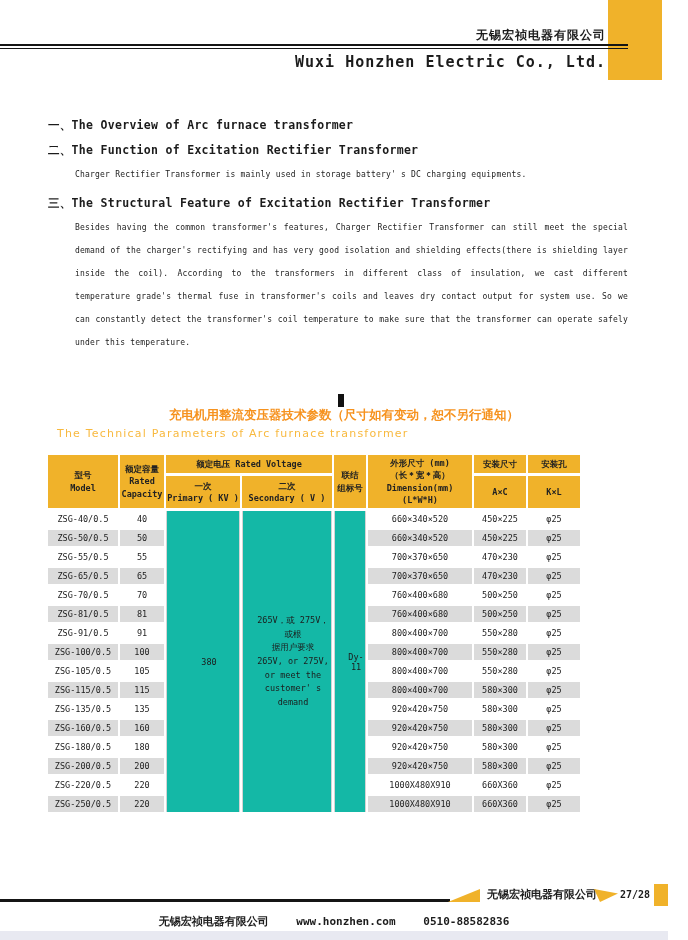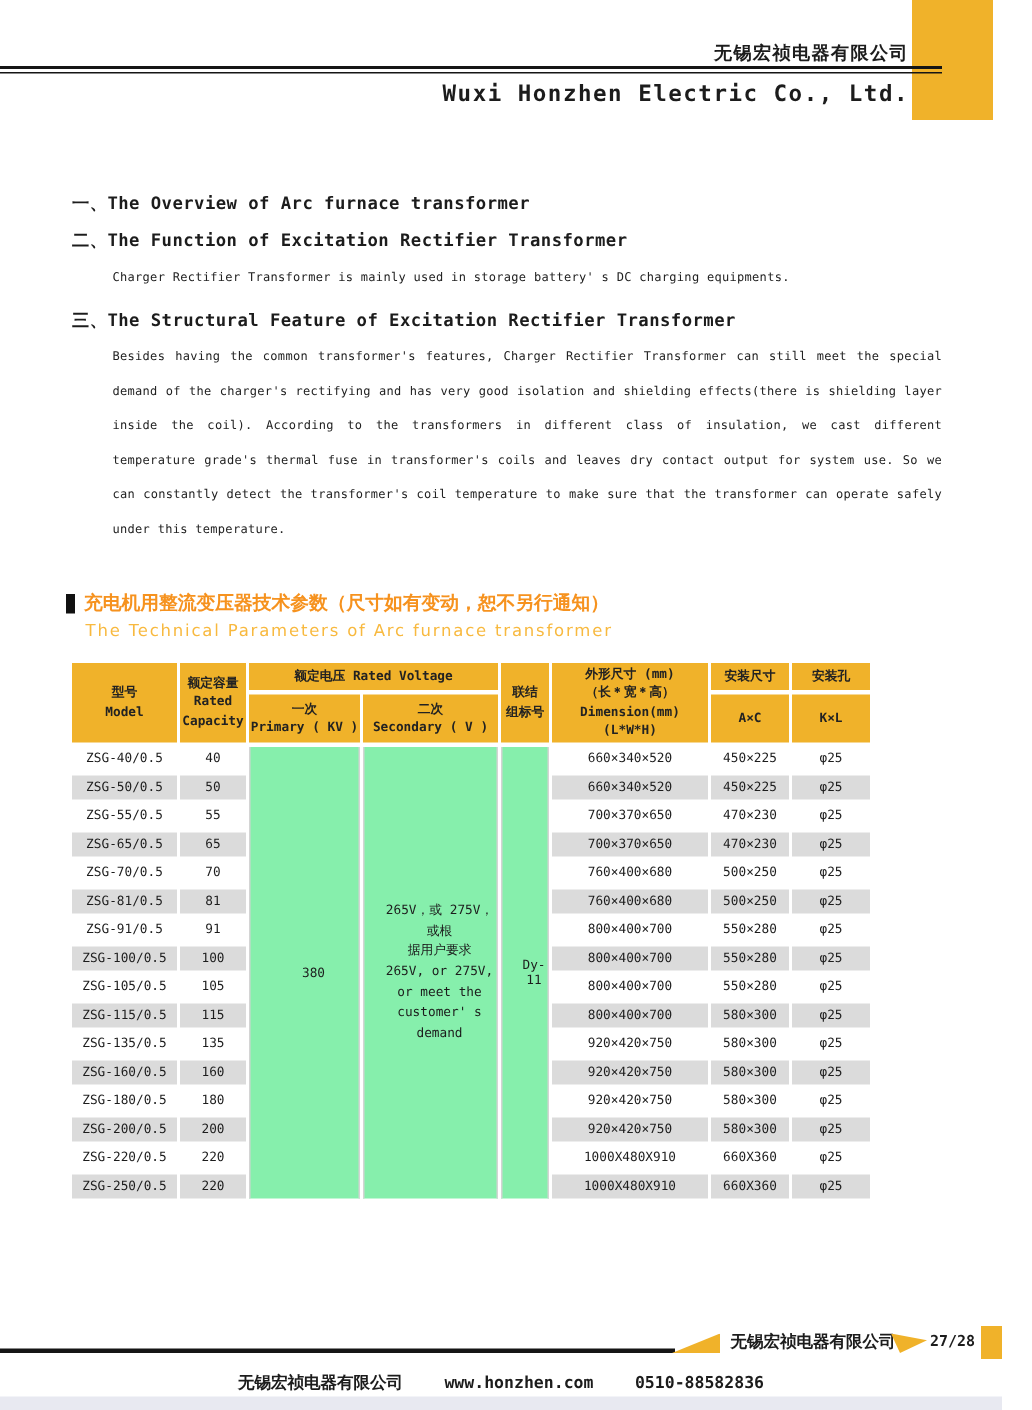--- a/index.html
+++ b/index.html
@@ -19,39 +19,39 @@
   .corner-top{position:absolute;top:0;right:6px;width:54px;height:80px;background:var(--yellow);}
   
   .hdr-cn{position:absolute;top:27px;right:62px;font-size:12px;font-weight:bold;
           letter-spacing:1px;font-family:"DejaVu Sans",sans-serif;}
   .hdr-rule{position:absolute;top:44px;left:0;width:628px;height:2px;
             border-top:2px solid var(--rule);border-bottom:1px solid var(--rule);}
   .hdr-en{position:absolute;top:53px;right:62px;font-size:15px;font-weight:bold;letter-spacing:1px;}
   
   .sections{position:absolute;top:112px;left:48px;width:580px;}
   .sec{margin-top:10px;}
-  .sec:first-child{margin-top:16px;}
+  .sec:first-child{margin-top:6px;}
   .sec-h{font-size:11.5px;font-weight:600;letter-spacing:.3px;margin:0;}
   .sec-p{font-size:8px;line-height:23px;letter-spacing:.2px;text-align:justify;
          margin:5px 0 0 0;padding-left:27px;color:#222;}
   
   .table-block{position:absolute;top:394px;left:44px;width:600px;}
   .tbl-title-cn{color:var(--title-orange);font-weight:bold;font-size:12.5px;
-                font-family:Liberation Mono, monospace;display:flex;align-items:center;}
+                font-family:Liberation Mono, monospace;display:flex;align-items:center;flex-direction:column;}
   .title-bullet{display:inline-block;width:6px;height:13px;background:#111;margin-right:6px;}
   .tbl-title-en{color:var(--subtitle-orange);font-weight:normal;font-size:11px;letter-spacing:1.2px;
                 font-family:"DejaVu Sans",sans-serif;margin:3px 0 0 13px;}
   table.params{border-collapse:separate;border-spacing:2px 3px;table-layout:fixed;
                width:536px;margin:12px 0 0 2px;}
   .params th{background:var(--yellow);color:#222;font-size:8.5px;font-weight:bold;
              text-align:center;vertical-align:middle;padding:2px 1px;line-height:1.45;}
   .params td{font-size:8.5px;text-align:center;vertical-align:middle;height:16px;padding:0;}
   .pre{white-space:pre-line;}
   tr.stripe td.stripeable{background:var(--stripe);}
-  td.merged{background:#86efac;border-left:1px solid #d4d4d4;border-right:1px solid #d4d4d4;padding-left:12px;}
+  td.merged{background:#14b8a6;border-left:1px solid #d4d4d4;border-right:1px solid #d4d4d4;padding-left:12px;}
   td.secondary{white-space:pre-line;line-height:1.6;}
   
   .foot-rule{position:absolute;left:0;top:899px;width:450px;height:3px;background:var(--rule);}
   .tri{position:absolute;background:var(--yellow);}
   .tri-a{left:448px;top:889px;width:32px;height:13px;clip-path:polygon(0 100%,100% 0,100% 100%);}
   .tri-b{left:594px;top:889px;width:24px;height:13px;clip-path:polygon(0 0,100% 35%,25% 100%);}
   .foot-cn{position:absolute;left:487px;top:887px;font-size:11px;font-weight:bold;
            font-family:"DejaVu Sans",sans-serif;}
   .foot-page{position:absolute;left:620px;top:889px;font-size:10px;font-weight:bold;}
   .corner-bottom{position:absolute;right:0;top:884px;width:14px;height:22px;background:var(--yellow);}

